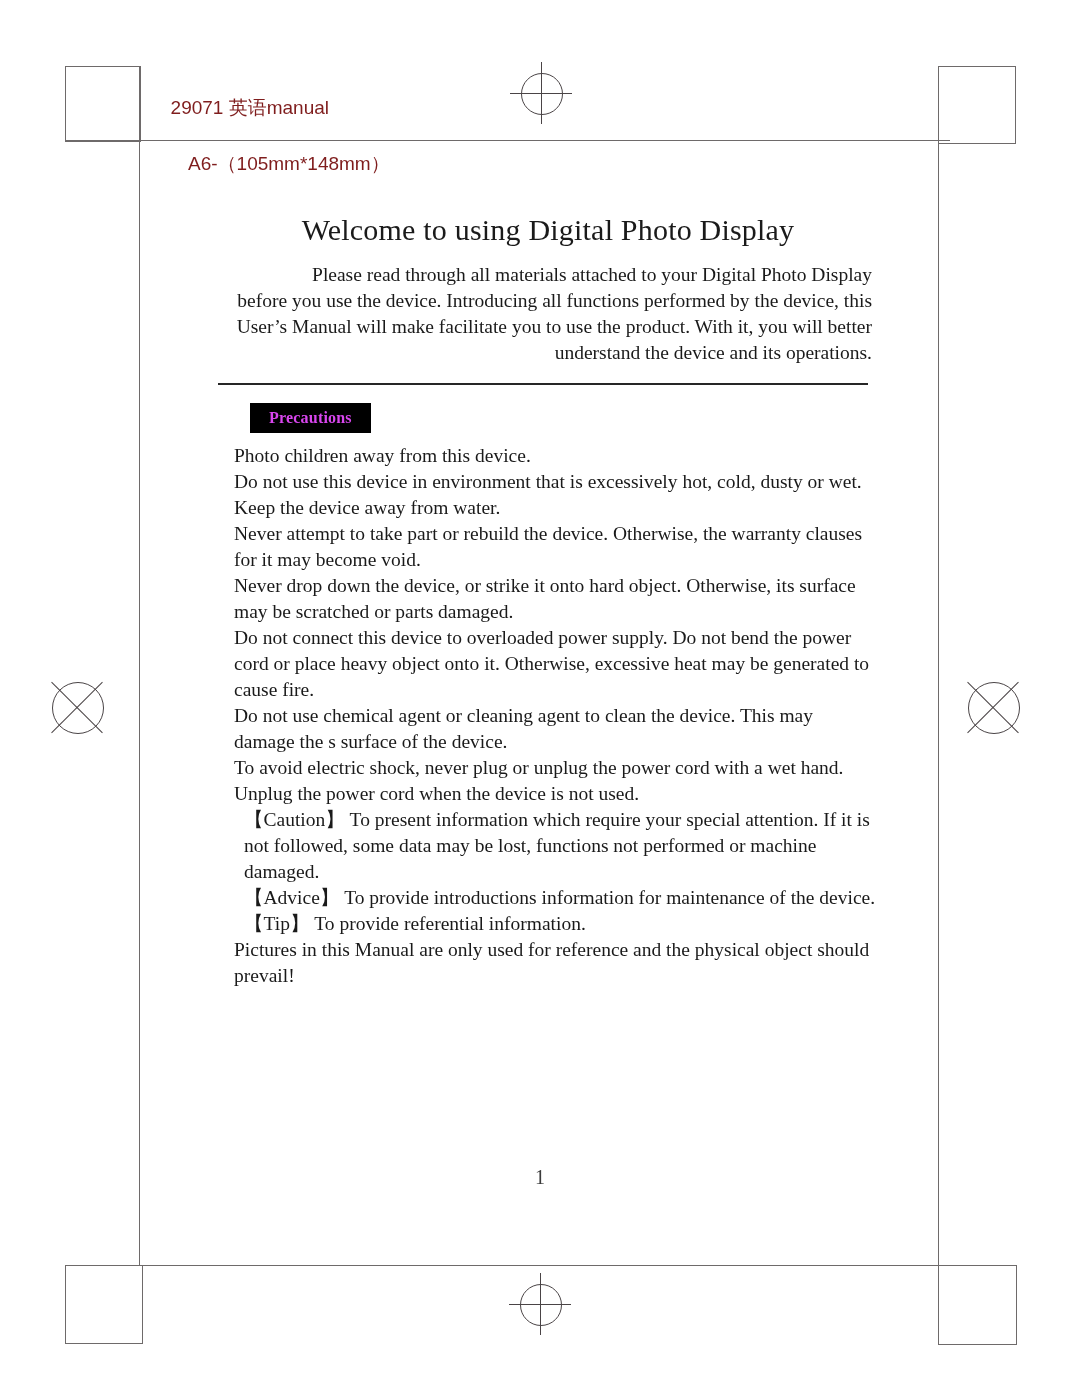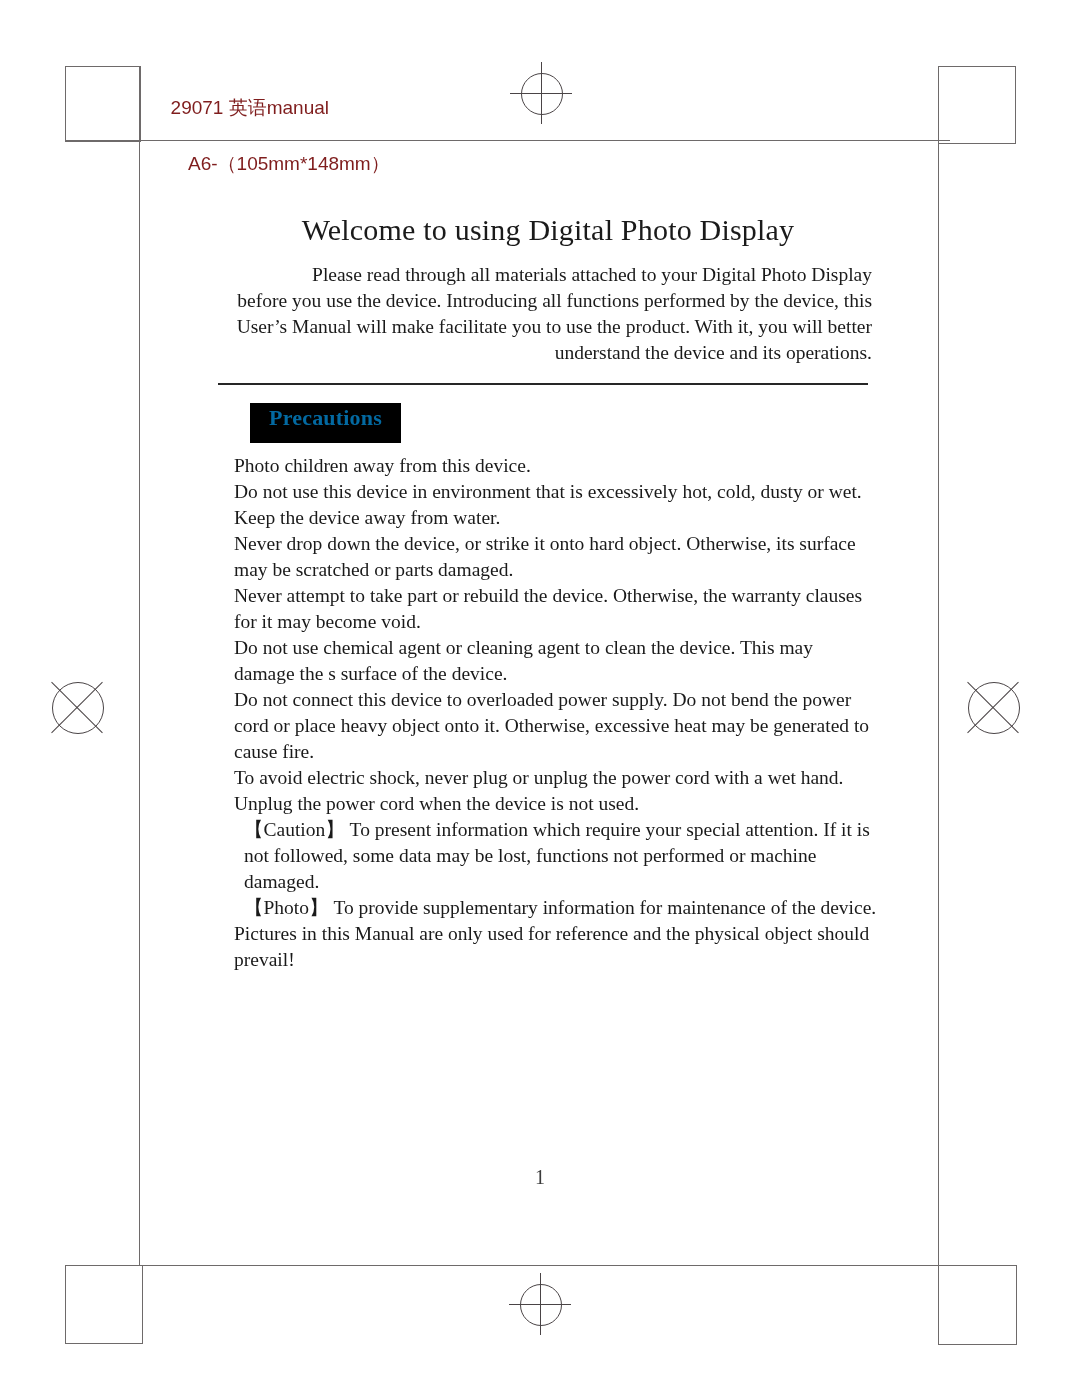--- a/index.html
+++ b/index.html
@@ -110,24 +110,24 @@
   .rule {
     height: 2px;
     background: #262626;
     margin: 17px 0 0 0;
     width: 650px;
   }
 
   .section-tag {
     display: inline-block;
     background: #000000;
-    color: #0369a1;
-    font-size: 22px;
+    color: #d946ef;
+    font-size: 16px;
     font-weight: bold;
-    padding: 5px 19px 16px 19px;
+    padding: 5px 19px 6px 19px;
     margin: 18px 0 10px 32px;
     line-height: 19px;
     letter-spacing: 0.2px;
   }
 
   .precaution-list {
     margin: 0;
     padding: 0 0 0 16px;
     list-style: none;
   }
@@ -197,26 +197,27 @@
   <p class="intro">Please read through all materials attached to your Digital Photo Display before you use the device. Introducing all functions performed by the device, this User’s Manual will make facilitate you to use the product. With it, you will better understand the device and its operations.</p>
 
   <div class="rule"></div>
 
   <div class="section-tag">Precautions</div>
 
   <ul class="precaution-list">
     <li>Photo children away from this device.</li>
     <li>Do not use this device in environment that is excessively hot, cold, dusty or wet.</li>
     <li>Keep the device away from water.</li>
+    <li>Never attempt to take part or rebuild the device. Otherwise, the warranty clauses for it may become void.</li>
     <li>Never drop down the device, or strike it onto hard object. Otherwise, its surface may be scratched or parts damaged.</li>
-    <li>Never attempt to take part or rebuild the device. Otherwise, the warranty clauses for it may become void.</li>
+    <li>Do not connect this device to overloaded power supply. Do not bend the power cord or place heavy object onto it. Otherwise, excessive heat may be generated to cause fire.</li>
     <li>Do not use chemical agent or cleaning agent to clean the device. This may damage the s surface of the device.</li>
-    <li>Do not connect this device to overloaded power supply. Do not bend the power cord or place heavy object onto it. Otherwise, excessive heat may be generated to cause fire.</li>
     <li>To avoid electric shock, never plug or unplug the power cord with a wet hand.</li>
     <li>Unplug the power cord when the device is not used.</li>
     <li class="indent-1">【Caution】 To present information which require your special attention. If it is not followed, some data may be lost, functions not performed or machine damaged.</li>
-    <li class="indent-1">【Photo】 To provide supplementary information for maintenance of the device.</li>
+    <li class="indent-1">【Advice】 To provide introductions information for maintenance of the device.</li>
+    <li class="indent-1">【Tip】 To provide referential information.</li>
     <li>Pictures in this Manual are only used for reference and the physical object should prevail!</li>
   </ul>
 
 </div>
 
 <div class="page-number">1</div>
 
 </body></html>

